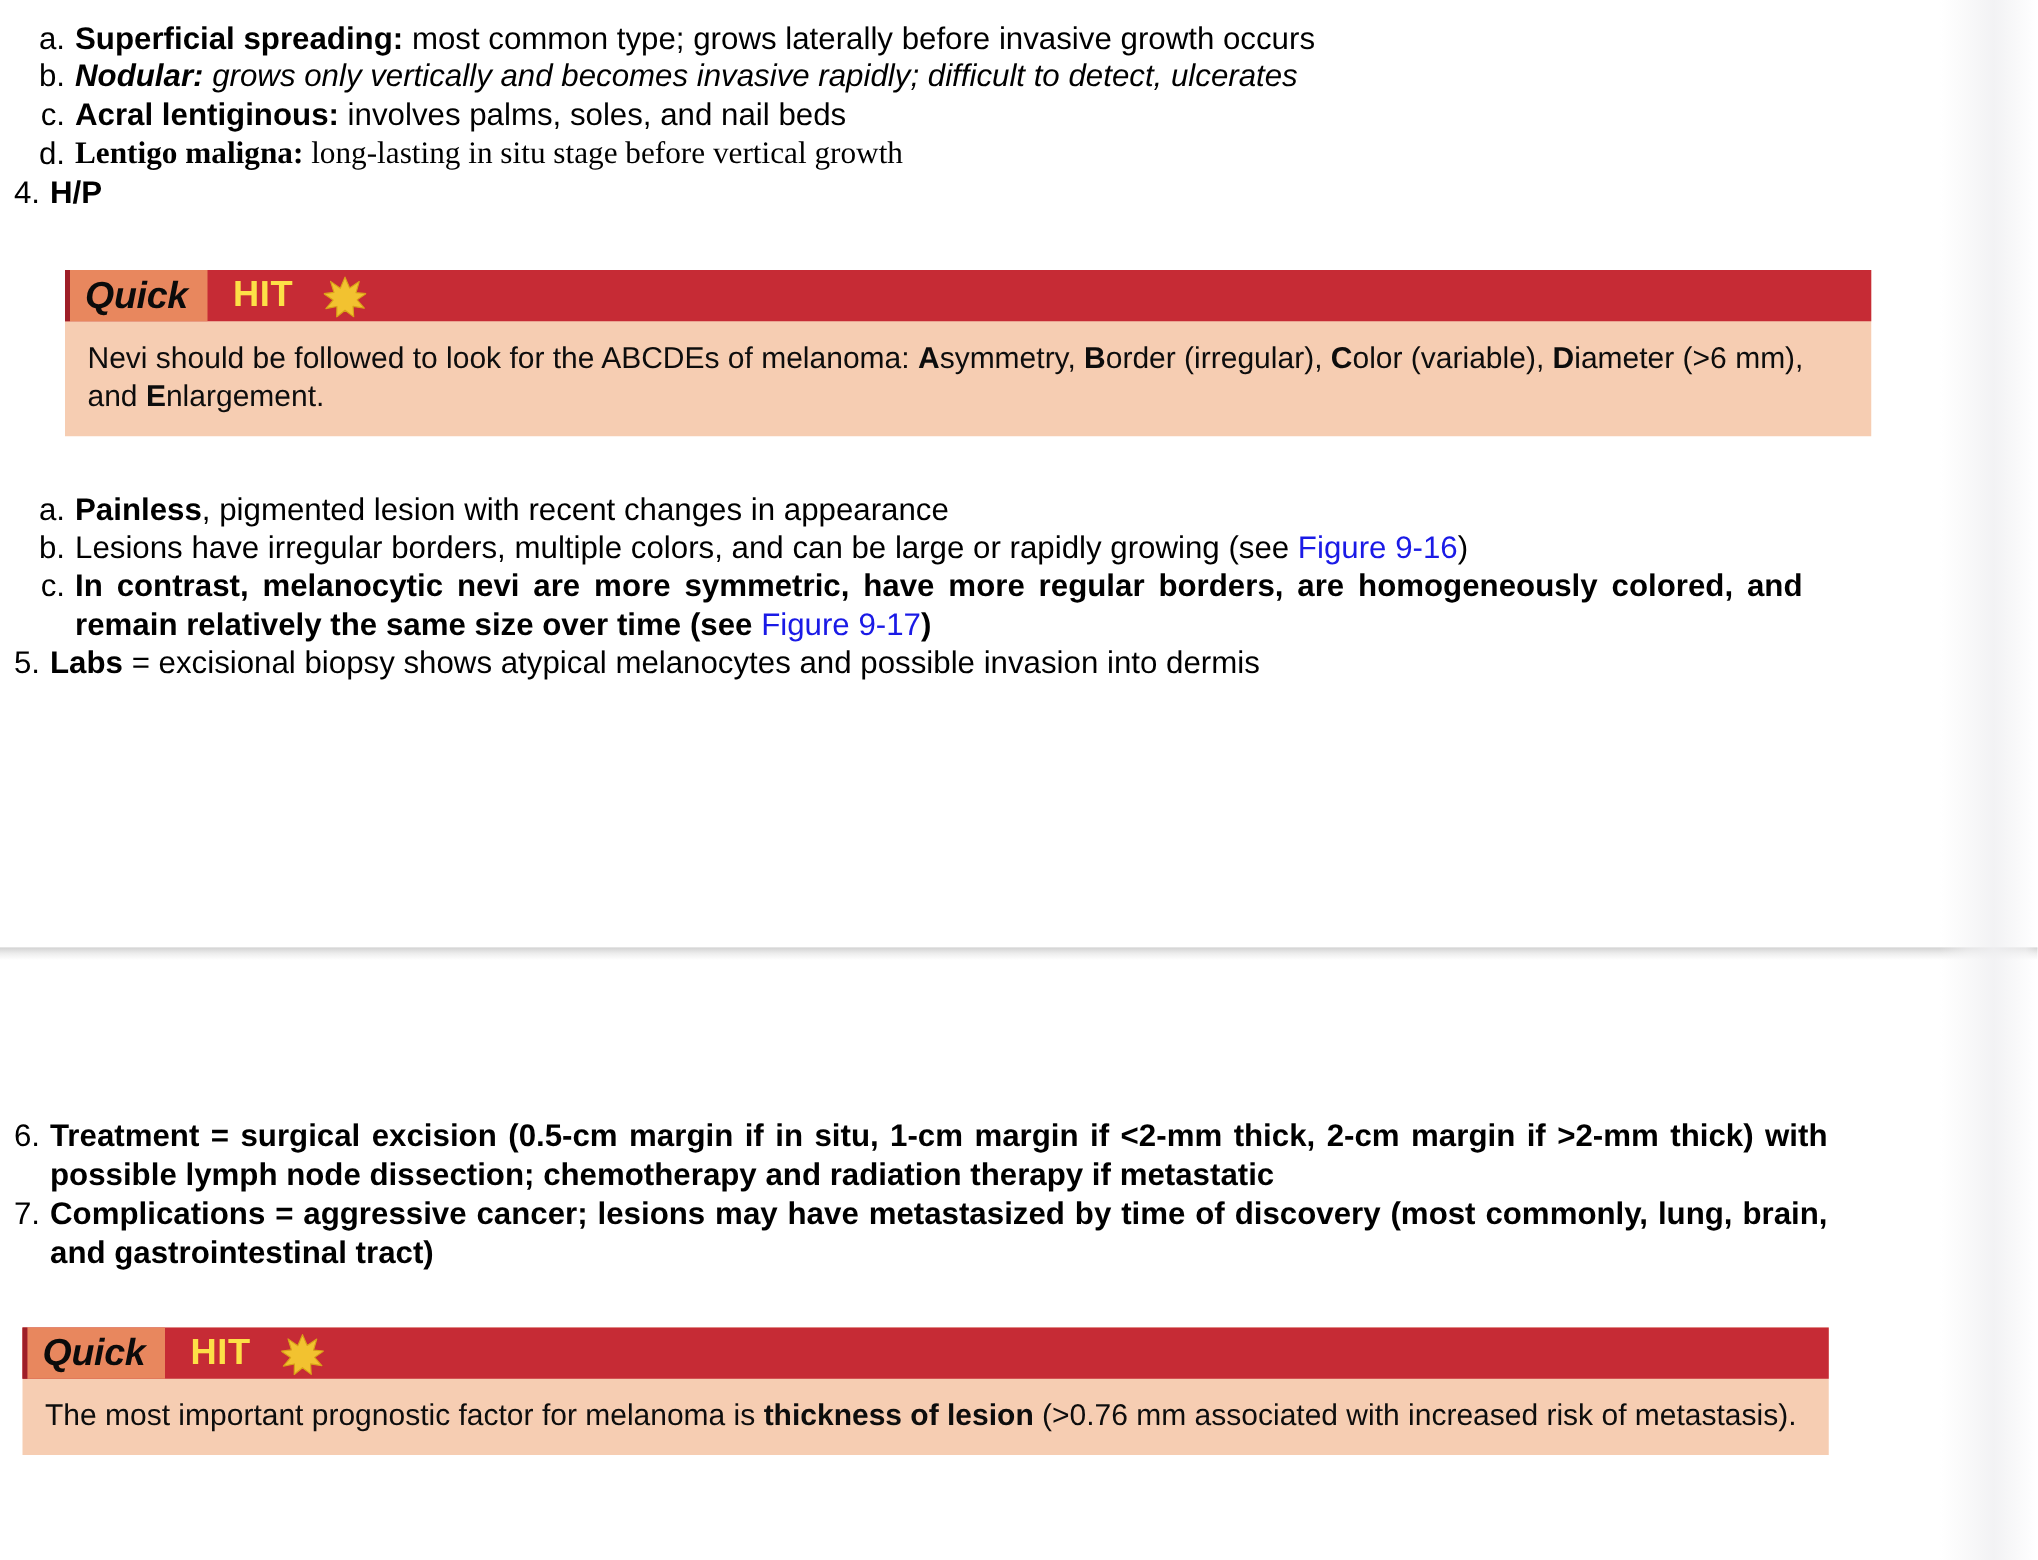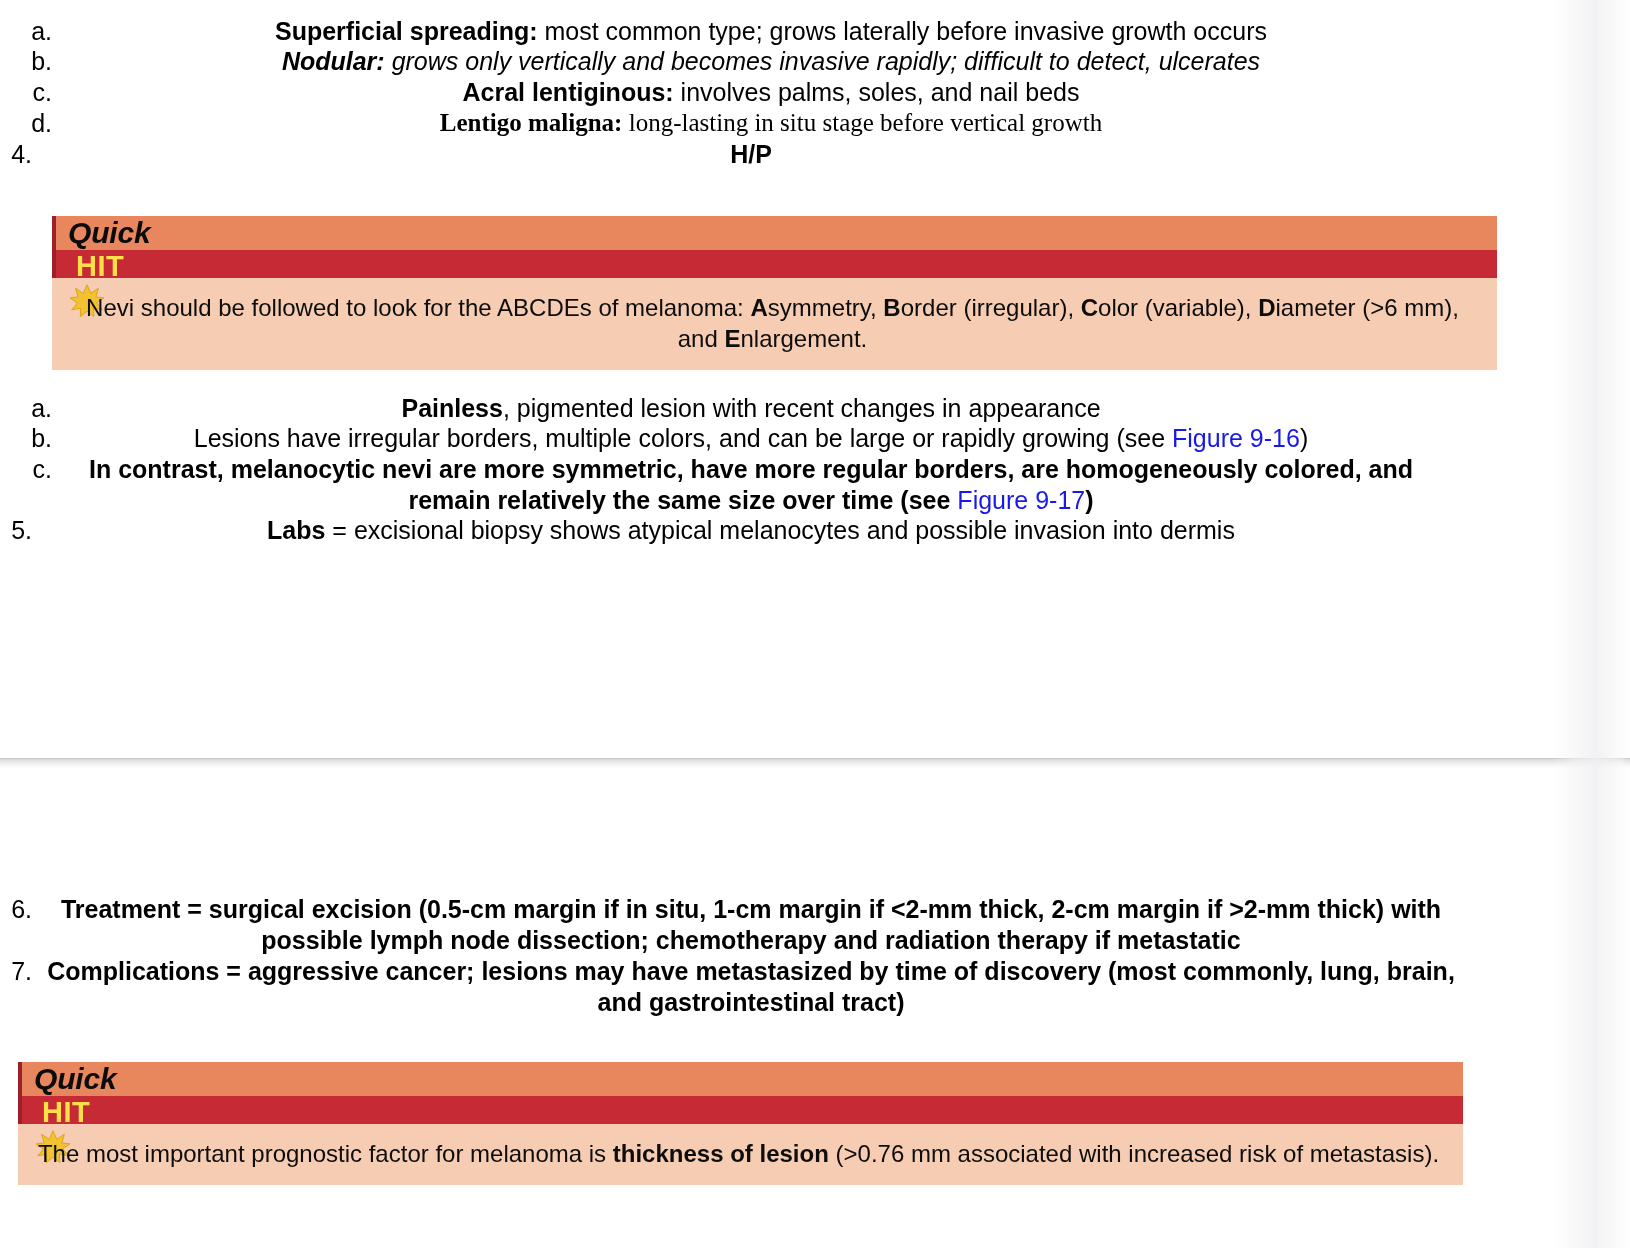--- a/index.html
+++ b/index.html
@@ -63,37 +63,36 @@
     display: flex;
     align-items: flex-start;
     font-size: 25px;
     line-height: 30.5px;
   }
   .olrow .marker {
     flex: 0 0 auto;
     text-align: right;
     white-space: pre;
   }
-  .olrow .body { flex: 1 1 auto; text-align: center; }
+  .olrow .body { flex: 1 1 auto; }
   .just { text-align: justify; text-justify: inter-word; }
   .just > span { display: inline; font-weight: bold; }
 
   
   .quickhit {
     position: absolute;
     background: #f6cdb2;
     box-sizing: border-box;
   }
   .qh-header {
     display: flex;
     align-items: stretch;
-    height: 62px;
+    height: 41px;
     background: #c62b35;
     border-left: 4px solid #9e1f28;
-    flex-direction: column;
   }
   .qh-quick {
     background: #e8875e;
     display: flex;
     align-items: center;
     padding: 0 16px 0 12px;
     font-style: italic;
     font-weight: bold;
     font-size: 30px;
     letter-spacing: -0.2px;
@@ -111,21 +110,20 @@
   .qh-star {
     display: flex;
     align-items: center;
     padding-left: 14px;
   }
   .qh-body {
     padding: 14px 22px 16px 18px;
     font-size: 24px;
     line-height: 31px;
     color: #0d0d0d;
-    text-align: center;
   }
   .qh-body .b { font-weight: bold; }
 </style>
 </head>
 <body>
 
 <div class="page-viewport">
 
   <div class="olrow" style="left:22px; top:16px; width:1460px;">
     <span class="marker" style="width:30px;">a.</span>

